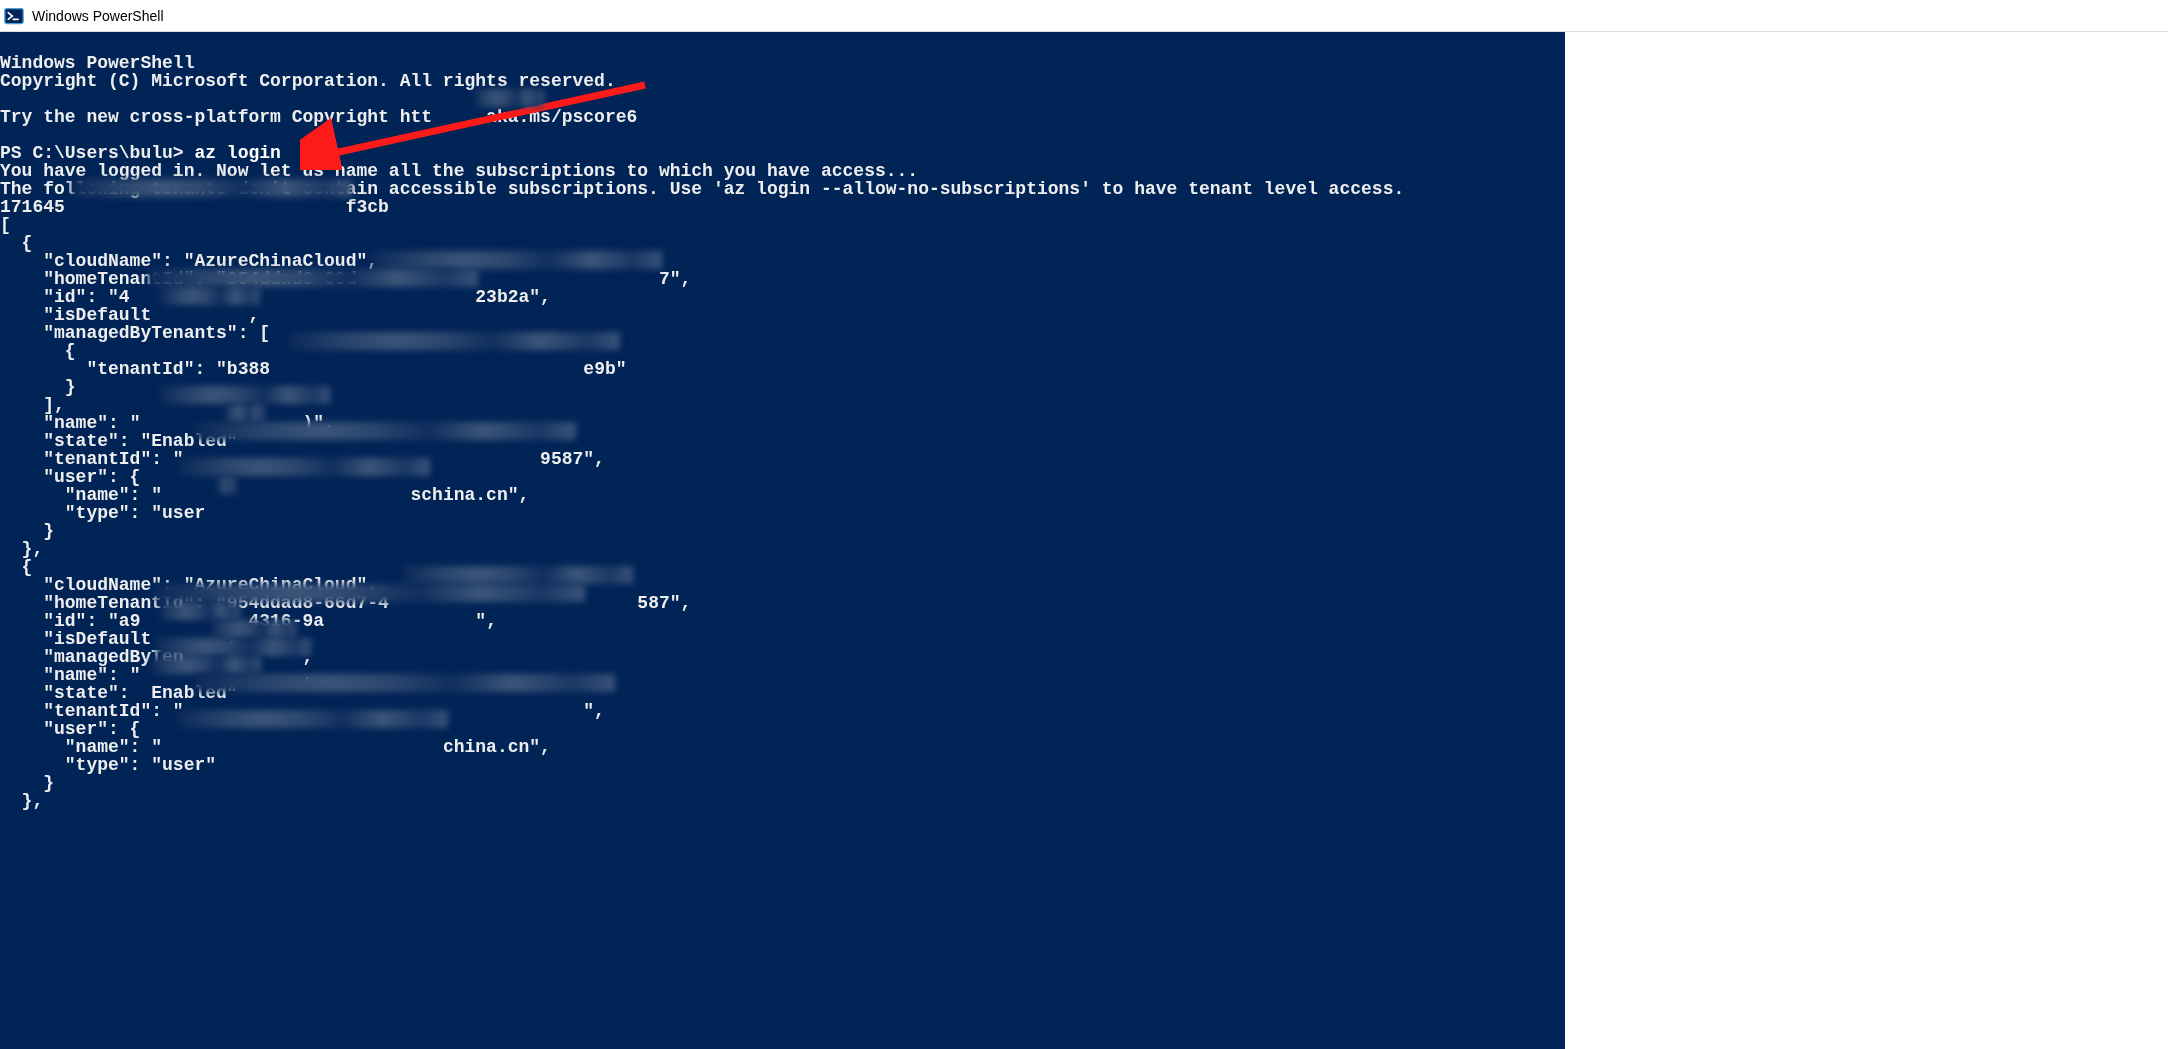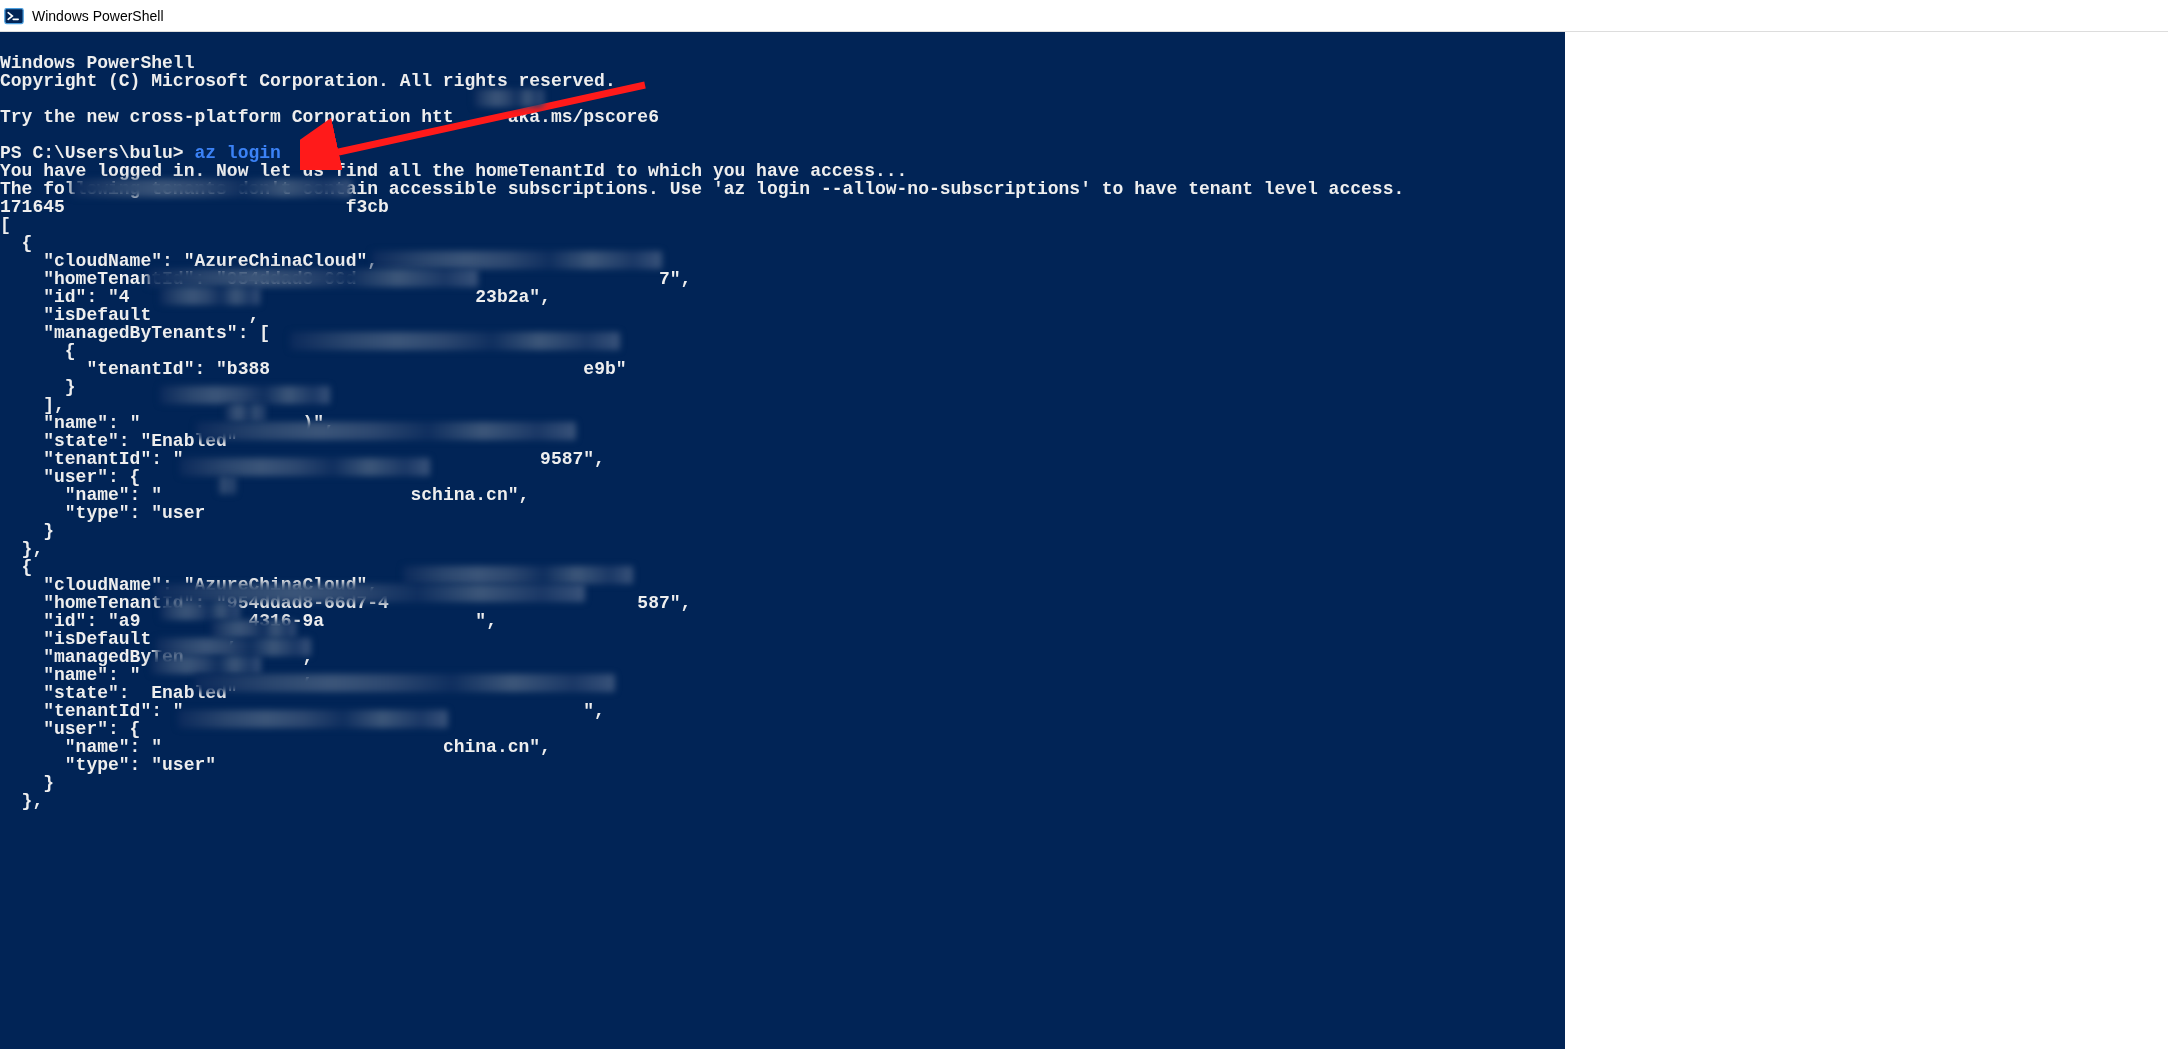--- a/index.html
+++ b/index.html
@@ -33,21 +33,21 @@
       height: 1017px;
       color: #ccc;
       font-size: 18px;
       line-height: 18px;
       white-space: pre;
       padding-top: 4px;
       font-weight: bold;
       position: relative;
     }
     .term-white { color: #eee; }
-    .term-yellow { color: #3b82f6; }
+    .term-yellow { color: #ffffff; }
     .arrow-annotation {
       position: absolute;
       top: 38px;
       left: 300px;
       pointer-events: none;
     }
     .blur-block {
       position: absolute;
       background: linear-gradient(90deg, #0b2a5b 0%, #2a466e 10%, #3b5579 18%, #2c476f 26%, #0f2f5f 34%, #3c5679 42%, #1a3866 50%, #475f83 58%, #163564 66%, #3a547a 74%, #0e2e5e 82%, #2e4970 90%, #1c3a68 100%);
       background-size: 180% 100%;
@@ -64,24 +64,24 @@
     <path d="M5 8 L10 12 L5 16" stroke="#fff" stroke-width="2" fill="none" stroke-linecap="round"></path>
     <line x1="11" y1="16" x2="17" y2="16" stroke="#fff" stroke-width="2" stroke-linecap="round"></line>
   </svg>
   <span class="title-text">Windows PowerShell</span>
 </div>
 
 <div class="terminal">
 <span class="term-white">Windows PowerShell</span>
 <span class="term-white">Copyright (C) Microsoft Corporation. All rights reserved.</span>
 
-<span class="term-white"><span>Try the new cross-platform Corporation htt</span>     <span>aka.ms/pscore6</span></span>
+<span class="term-white"><span>Try the new cross-platform Copyright htt</span>     <span>aka.ms/pscore6</span></span>
 
 <span class="term-white"><span>PS C:\Users\bulu&gt; </span></span><span class="term-yellow">az login</span>
-<span class="term-white">You have logged in. Now let us find all the homeTenantId to which you have access...</span>
+<span class="term-white">You have logged in. Now let us name all the subscriptions to which you have access...</span>
 <span class="term-white">The following tenants don't contain accessible subscriptions. Use 'az login --allow-no-subscriptions' to have tenant level access.</span>
 <span class="term-white"><span>171645</span>                          <span>f3cb</span></span>
 <span class="term-white">[</span>
 <span class="term-white">  {</span>
 <span class="term-white"><span>    "cloudName": </span><span>"AzureChinaCloud",</span></span>
 <span class="term-white"><span>    "homeTenantId": </span><span>"954ddad8-66d</span>                            <span>7",</span></span>
 <span class="term-white"><span>    "id": </span><span>"4</span>                                <span>23b2a",</span></span>
 <span class="term-white"><span>    "isDefault</span>         <span>,</span></span>
 <span class="term-white">    "managedByTenants": [</span>
 <span class="term-white">      {</span>

